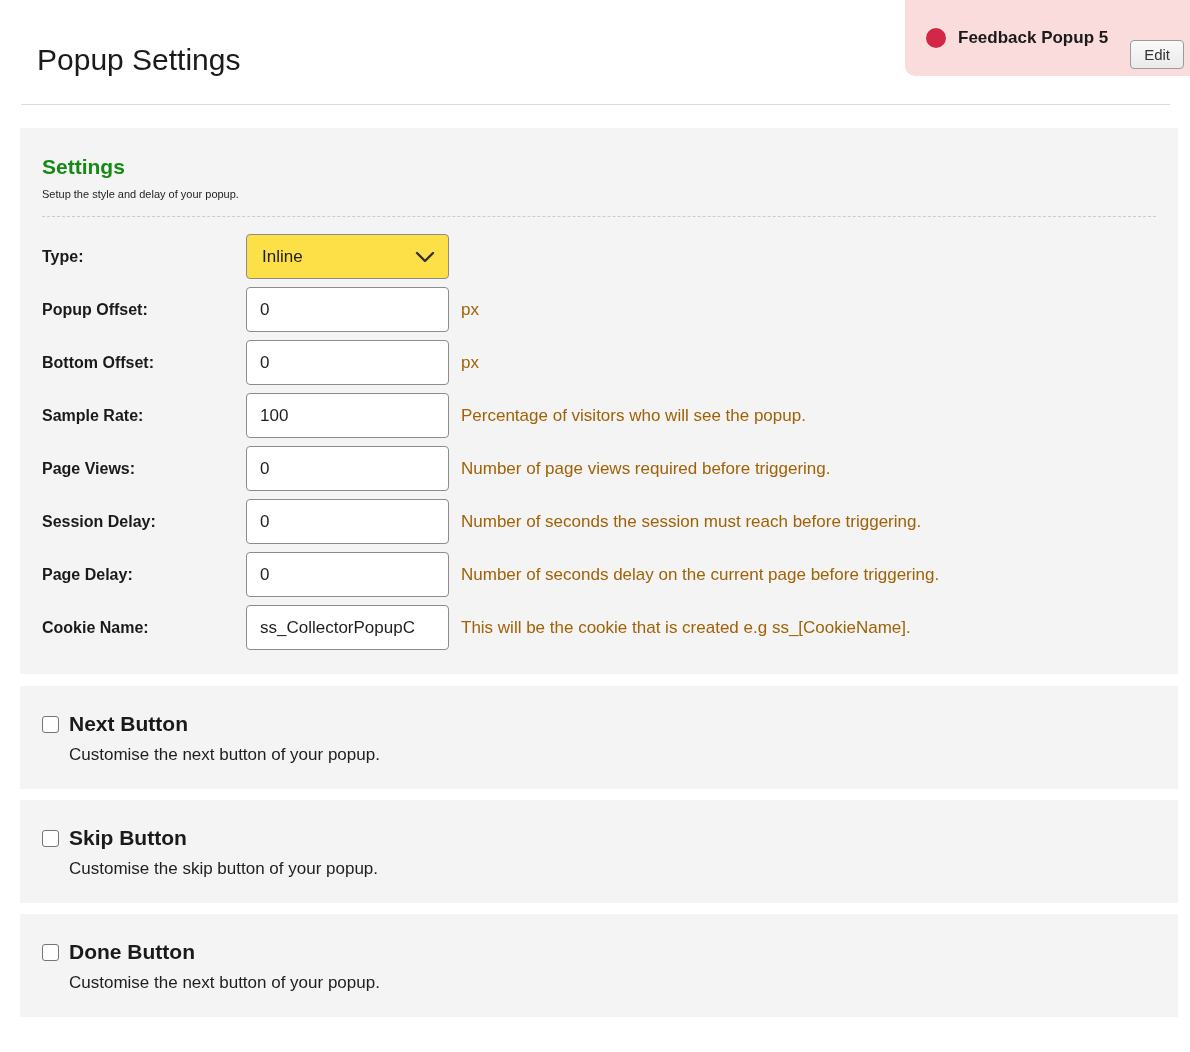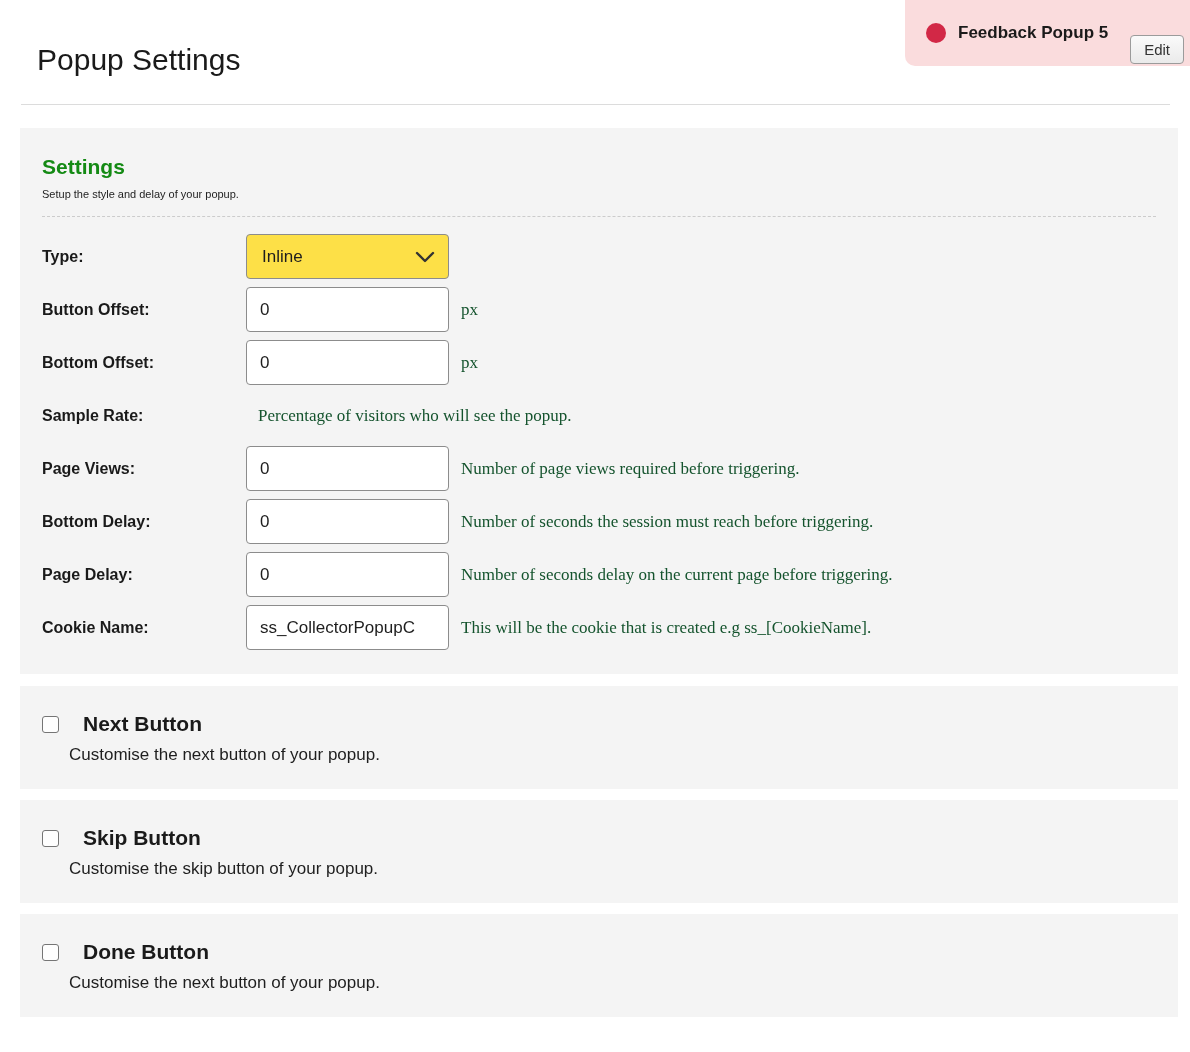--- a/index.html
+++ b/index.html
@@ -16,21 +16,21 @@
     font-size: 30px; font-weight: 400; color: #1a1a1a;
     margin: 16px; padding: 25px 0 0 21px; line-height: 38px;
   }
   .header-rule {
     border: none; border-top: 1px solid #dcdcdc;
     margin: 25px 20px 0 21px;
   }
   
   .status-badge {
     position: absolute; top: 0; right: 0;
-    width: 285px; height: 66px;
+    width: 285px; height: 76px;
     background: #fadcdd;
     border-radius: 0 0 0 10px;
     display: flex; align-items: center;
     padding: 0 6px 0 21px;
   }
   .status-dot {
     width: 20px; height: 20px; border-radius: 50%;
     background: #d22846; flex: 0 0 auto;
   }
   .status-label {
@@ -82,41 +82,40 @@
   .select-box {
     width: 203px; height: 45px; flex: 0 0 203px;
     background: #fde047;
     border: 1px solid #8c8c8c; border-radius: 4px;
     display: flex; align-items: center; justify-content: space-between;
     padding: 0 13px 0 15px;
     font-size: 17px; cursor: pointer;
   }
   .chevron { width: 20px; height: 12px; display: block; }
   .row-hint {
-    margin-left: 12px; font-size: 17px; color: #14532d;
+    margin-left: 12px; font-size: 17px; color: #a16207;
     white-space: nowrap;
-    font-family: Liberation Serif, serif;
   }
   
   .toggle-section {
     margin: 0 12px 11px 20px;
     background: #f4f4f4;
     padding: 25px 22px 23px 22px;
   }
   .toggle-section.first { margin-top: 12px; }
   .section-head { display: flex; align-items: center; }
   .section-checkbox {
     appearance: none; -webkit-appearance: none;
     width: 17px; height: 17px; margin: 0;
     background: #fefefe;
     border: 1px solid #757575; border-radius: 3px;
     cursor: pointer; flex: 0 0 auto;
   }
   .section-title {
-    margin-left: 24px;
+    margin-left: 10px;
     font-size: 21px; font-weight: 700; color: #1a1a1a;
     line-height: 26px;
   }
   .section-description {
     margin: 7px 0 0 27px;
     font-size: 17px; color: #1e1e1e; line-height: 22px;
   }
 </style>
 </head>
 <body>
@@ -140,44 +139,45 @@
     <span class="row-label">Type:</span>
     <div class="select-box">
       <span>Inline</span>
       <svg class="chevron" viewBox="0 0 20 12">
         <polyline points="2,2 10,10 18,2" fill="none" stroke="#333" stroke-width="2.4" stroke-linecap="round" stroke-linejoin="round"></polyline>
       </svg>
     </div>
   </div>
 
   <div class="form-row">
-    <span class="row-label">Button Offset:</span>
+    <span class="row-label">Popup Offset:</span>
     <input class="text-input" type="text" value="0" style="">
     <span class="row-hint">px</span>
   </div>
 
   <div class="form-row">
     <span class="row-label">Bottom Offset:</span>
     <input class="text-input" type="text" value="0" style="">
     <span class="row-hint">px</span>
   </div>
 
   <div class="form-row">
     <span class="row-label">Sample Rate:</span>
+    <input class="text-input" type="text" value="100" style="">
     <span class="row-hint">Percentage of visitors who will see the popup.</span>
   </div>
 
   <div class="form-row">
     <span class="row-label">Page Views:</span>
     <input class="text-input" type="text" value="0" style="">
     <span class="row-hint">Number of page views required before triggering.</span>
   </div>
 
   <div class="form-row">
-    <span class="row-label">Bottom Delay:</span>
+    <span class="row-label">Session Delay:</span>
     <input class="text-input" type="text" value="0" style="">
     <span class="row-hint">Number of seconds the session must reach before triggering.</span>
   </div>
 
   <div class="form-row">
     <span class="row-label">Page Delay:</span>
     <input class="text-input" type="text" value="0" style="">
     <span class="row-hint">Number of seconds delay on the current page before triggering.</span>
   </div>
 

